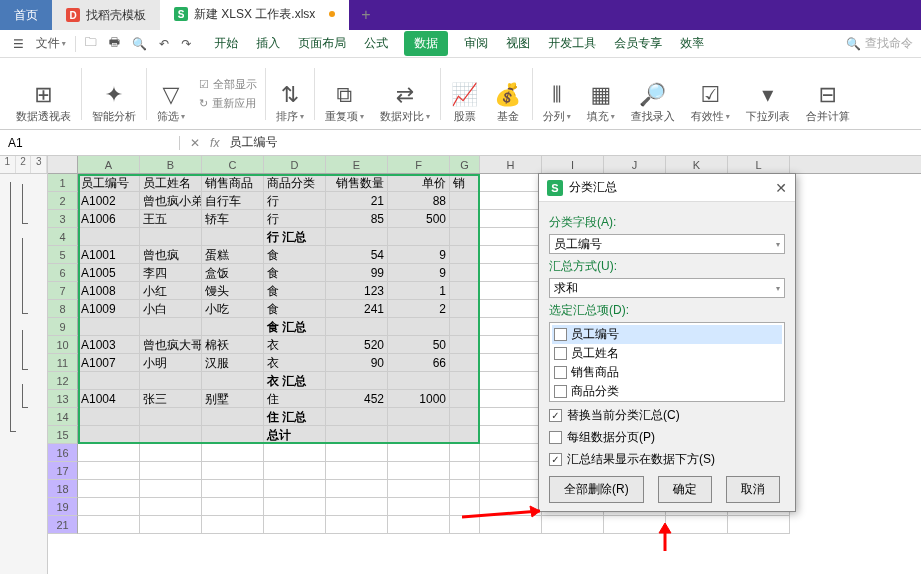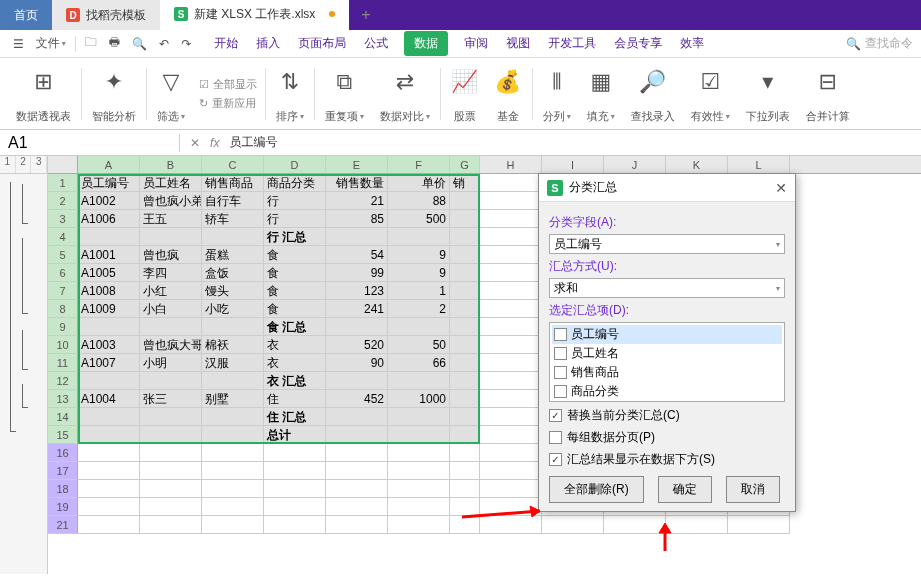--- a/index.html
+++ b/index.html
@@ -15,38 +15,38 @@
 .ico-d { background: #e74c3c; }
 .ico-s { background: #27ae60; }
 .dot-orange { width: 6px; height: 6px; background: #f39c12; border-radius: 50%; margin-left: 8px; }
 .tab-plus { padding: 0 12px; color: #888; font-size: 16px; cursor: pointer; }
 
 
 .menubar { display: flex; align-items: center; height: 28px; background: #fff; border-bottom: 1px solid #ddd; padding: 0 8px; gap: 2px; }
 .menu-btn { display: flex; align-items: center; gap: 2px; padding: 3px 5px; color: #555; cursor: pointer; }
 .menu-sep { width: 1px; height: 16px; background: #ddd; margin: 0 2px; }
 .menu-tabs { display: flex; gap: 14px; margin-left: 14px; }
-.menu-tab { color: #4c1d95; padding: 4px 2px; cursor: pointer; }
+.menu-tab { color: #14532d; padding: 4px 2px; cursor: pointer; }
 .menu-tab-active { background: #27ae60; color: #fff; padding: 4px 10px; border-radius: 3px; }
 .search-cmd { margin-left: auto; color: #aaa; display: flex; align-items: center; gap: 4px; }
 
 
 .ribbon { display: flex; align-items: flex-start; background: #fff; border-bottom: 1px solid #ccc; padding: 6px 8px; gap: 0; height: 72px; }
 .rgroup { display: flex; flex-direction: column; align-items: center; justify-content: flex-end; height: 60px; padding: 0 8px; cursor: pointer; }
 .rgroup-ico { font-size: 22px; color: #555; height: 28px; display: flex; align-items: center; }
-.rgroup-lbl { font-size: 11px; color: #555; white-space: nowrap; display: flex; align-items: center; gap: 2px; margin-top: 13px; }
+.rgroup-lbl { font-size: 11px; color: #555; white-space: nowrap; display: flex; align-items: center; gap: 2px; }
 .rsep { width: 1px; height: 52px; background: #e0e0e0; margin: 4px 2px 0; }
 .rstack { display: flex; flex-direction: column; justify-content: center; height: 60px; padding: 0 6px; gap: 4px; }
 .rstack-item { display: flex; align-items: center; gap: 4px; color: #888; font-size: 11px; white-space: nowrap; }
 .drop-tri { font-size: 8px; color: #888; }
 
 
 .fbar { display: flex; align-items: center; height: 26px; border-bottom: 1px solid #ccc; background: #fff; }
 .name-box { width: 180px; border-right: 1px solid #ccc; padding: 0 8px; display: flex; align-items: center; }
-.name-input { border: none; outline: none; width: 100%; font-size: 16px; }
+.name-input { border: none; outline: none; width: 100%; font-size: 12px; }
 .fx-area { display: flex; align-items: center; padding: 0 10px; gap: 10px; flex: 1; }
 .fx-ico { color: #888; cursor: pointer; }
 .fx-val { color: #333; }
 
 
 .sheet { position: relative; display: flex; }
 .outline-col { width: 48px; background: #f5f5f5; border-right: 1px solid #ccc; }
 .outline-hdr { display: flex; height: 18px; border-bottom: 1px solid #ccc; font-size: 10px; color: #666; }
 .outline-hdr span { flex: 1; text-align: center; border-right: 1px solid #ddd; }
 .outline-body { position: relative; }
@@ -66,21 +66,21 @@
 .cell.num { text-align: right; }
 .cell.bold { font-weight: bold; }
 .sel-border { position: absolute; border: 2px solid #27ae60; pointer-events: none; }
 
 
 .dialog { position: absolute; left: 538px; top: 173px; width: 258px; background: #f0f0f0; border: 1px solid #888; box-shadow: 2px 2px 8px rgba(0,0,0,0.3); }
 .dlg-title { display: flex; align-items: center; height: 28px; padding: 0 8px; background: #fff; border-bottom: 1px solid #ddd; }
 .dlg-ico { width: 16px; height: 16px; background: #27ae60; border-radius: 2px; color: #fff; font-size: 11px; font-weight: bold; display: flex; align-items: center; justify-content: center; margin-right: 6px; }
 .dlg-close { margin-left: auto; cursor: pointer; font-size: 14px; color: #555; }
 .dlg-body { padding: 8px 10px; }
-.dlg-lbl { font-size: 12px; color: #6d28d9; margin: 4px 0 3px; }
+.dlg-lbl { font-size: 12px; color: #15803d; margin: 4px 0 3px; }
 .dlg-select { width: 100%; height: 20px; border: 1px solid #aaa; background: #fff; padding: 0 4px; font-size: 12px; display: flex; align-items: center; justify-content: space-between; }
 .dlg-list { width: 100%; height: 80px; border: 1px solid #aaa; background: #fff; overflow-y: scroll; padding: 2px; }
 .dlg-list-item { display: flex; align-items: center; gap: 4px; padding: 1px 2px; font-size: 12px; }
 .dlg-list-item.hl { background: #d4e8ff; }
 .dlg-chk { display: flex; align-items: center; gap: 5px; margin: 5px 0; font-size: 12px; }
 .chkbox { width: 13px; height: 13px; border: 1px solid #888; background: #fff; display: inline-flex; align-items: center; justify-content: center; font-size: 10px; color: #333; }
 .dlg-btns { display: flex; gap: 14px; justify-content: flex-start; margin-top: 8px; }
 .dlg-btn { padding: 4px 14px; border: 1px solid #888; background: #e8e8e8; font-size: 12px; cursor: pointer; }
 
 

